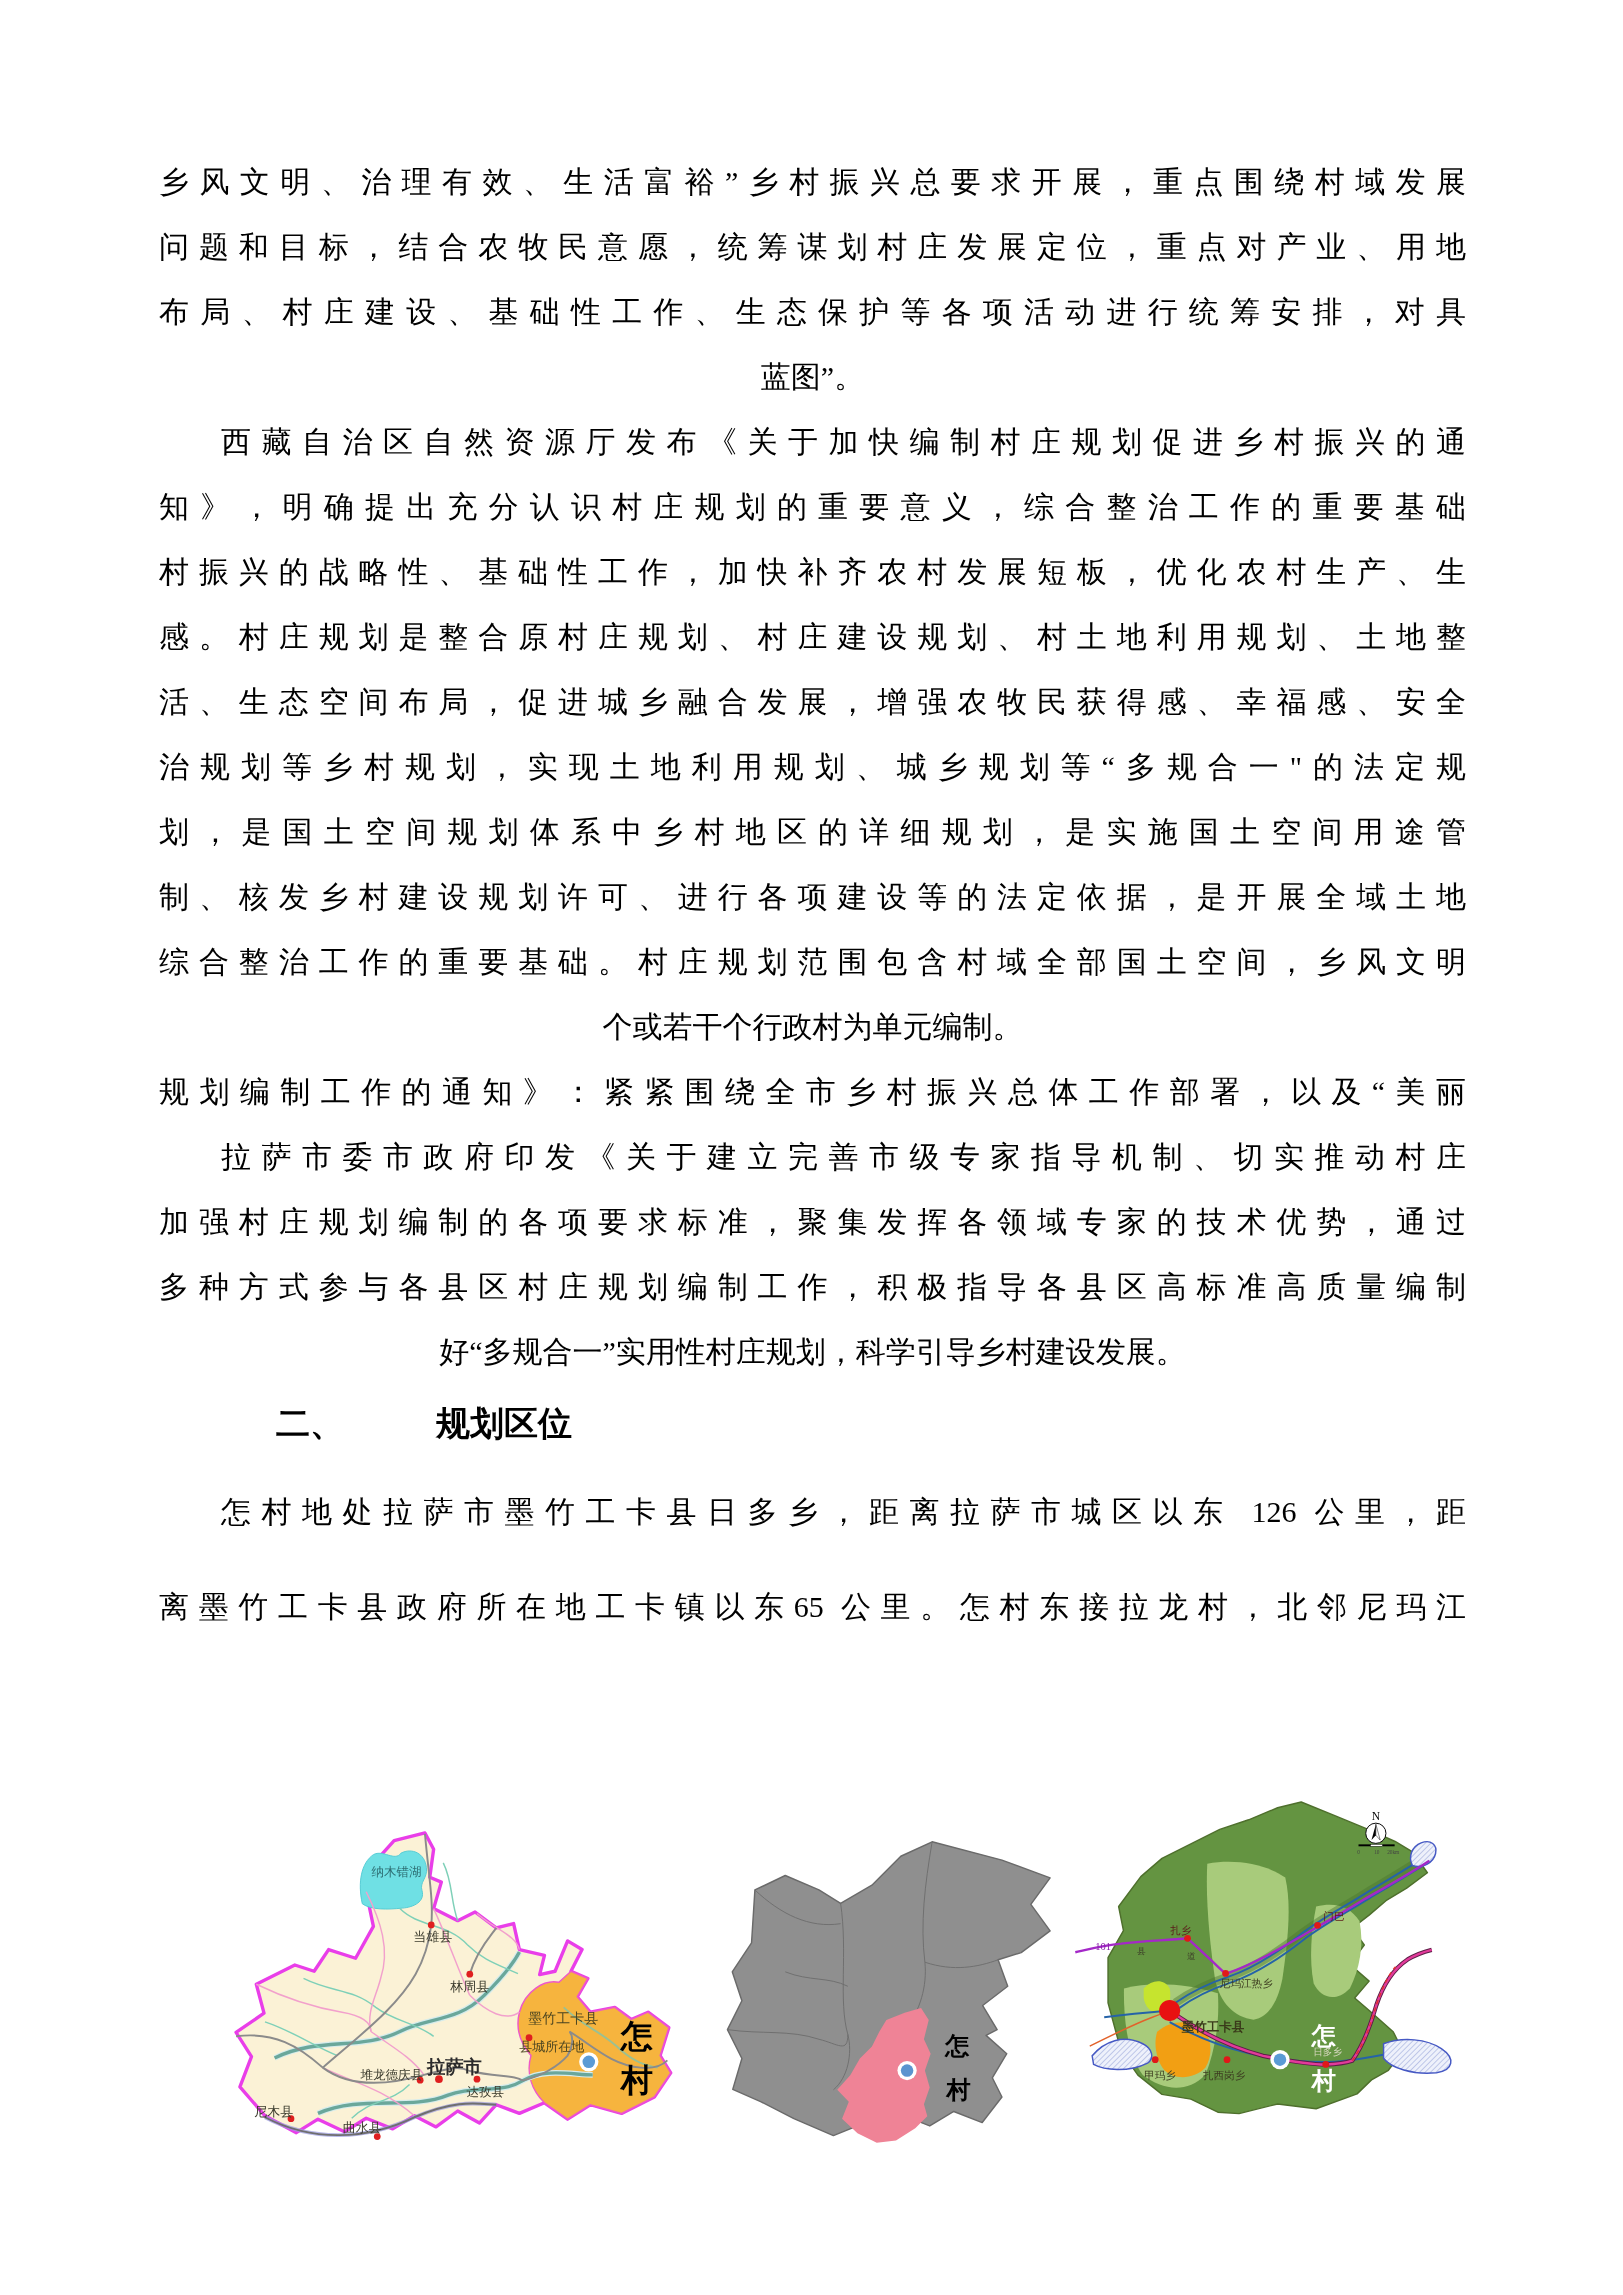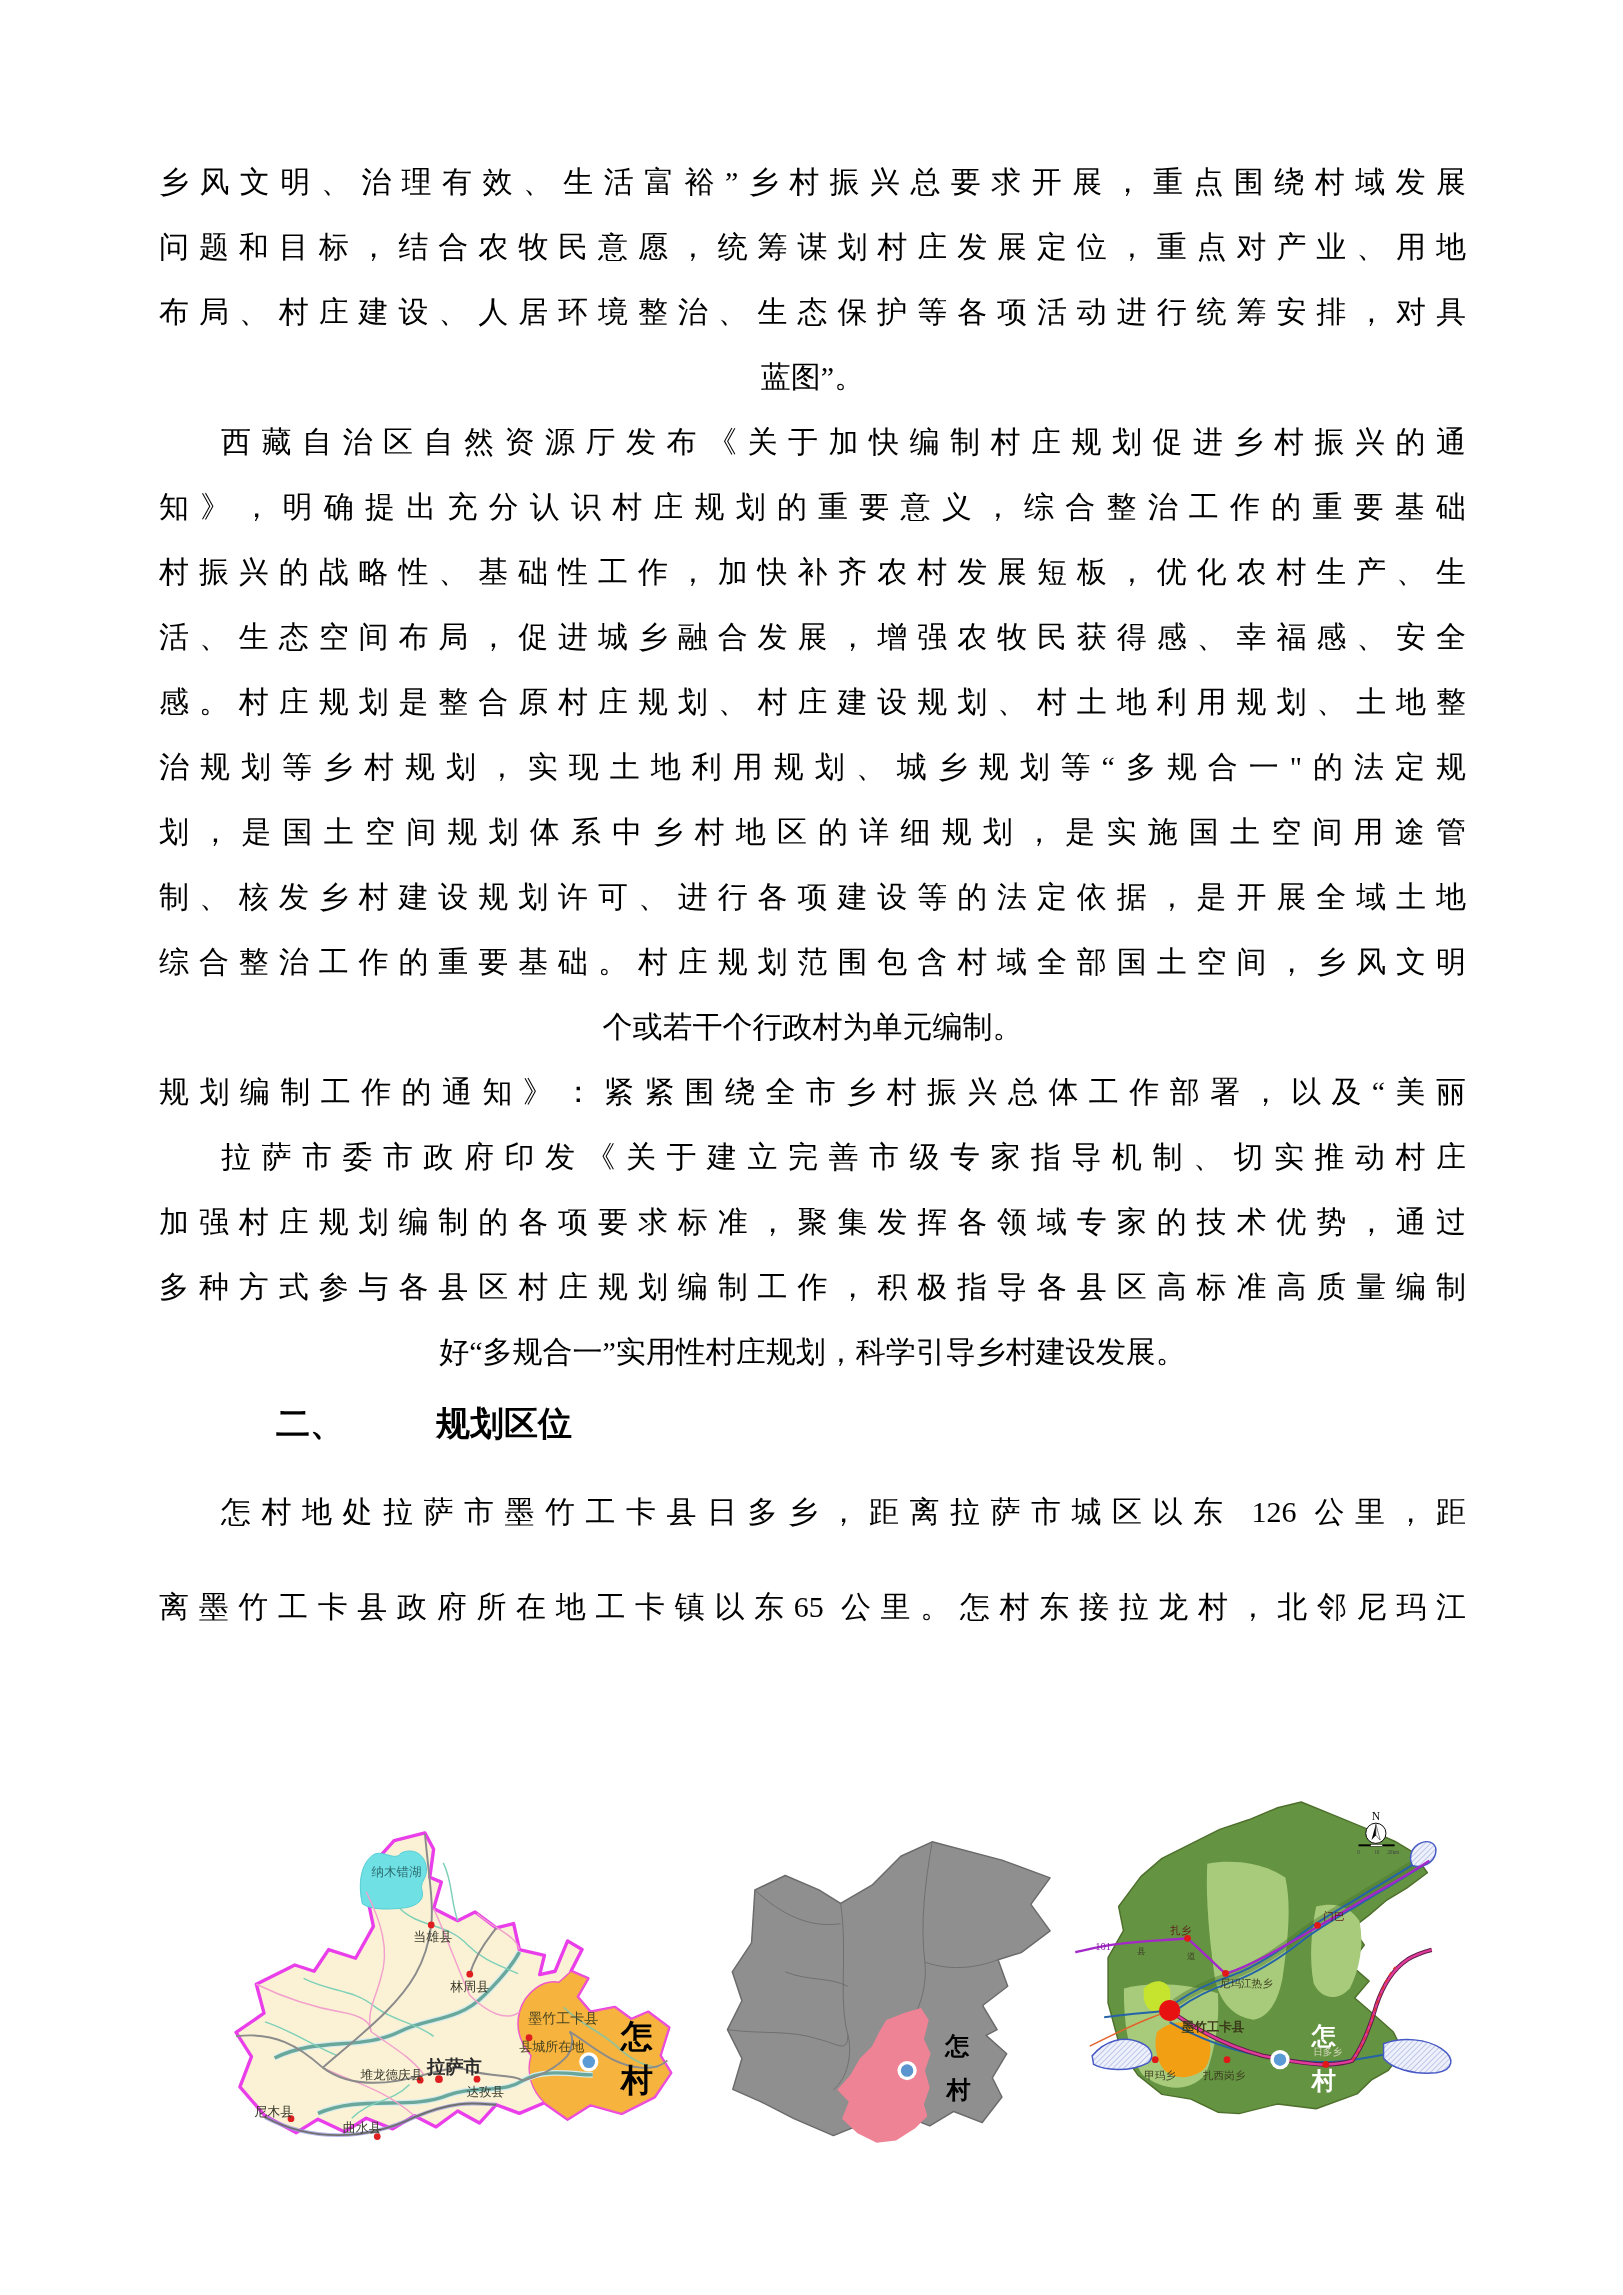--- a/index.html
+++ b/index.html
@@ -18,29 +18,29 @@
 </style>
 </head>
 <body>
 
 <div class="page">
 
   <div class="text-block">
     <div>
       <div class="line stretch">乡风文明、治理有效、生活富裕”乡村振兴总要求开展，重点围绕村域发展</div>
       <div class="line stretch">问题和目标，结合农牧民意愿，统筹谋划村庄发展定位，重点对产业、用地</div>
-      <div class="line stretch">布局、村庄建设、人居环境整治、生态保护等各项活动进行统筹安排，对具</div>
+      <div class="line stretch">布局、村庄建设、基础性工作、生态保护等各项活动进行统筹安排，对具</div>
       <div class="line">蓝图”。</div>
     </div>
     <div>
       <div class="line stretch indent">西藏自治区自然资源厅发布《关于加快编制村庄规划促进乡村振兴的通</div>
       <div class="line stretch">知》，明确提出充分认识村庄规划的重要意义，综合整治工作的重要基础</div>
       <div class="line stretch">村振兴的战略性、基础性工作，加快补齐农村发展短板，优化农村生产、生</div>
+      <div class="line stretch">感。村庄规划是整合原村庄规划、村庄建设规划、村土地利用规划、土地整</div>
       <div class="line stretch">活、生态空间布局，促进城乡融合发展，增强农牧民获得感、幸福感、安全</div>
-      <div class="line stretch">感。村庄规划是整合原村庄规划、村庄建设规划、村土地利用规划、土地整</div>
       <div class="line stretch">治规划等乡村规划，实现土地利用规划、城乡规划等“多规合一"的法定规</div>
       <div class="line stretch">划，是国土空间规划体系中乡村地区的详细规划，是实施国土空间用途管</div>
       <div class="line stretch">制、核发乡村建设规划许可、进行各项建设等的法定依据，是开展全域土地</div>
       <div class="line stretch">综合整治工作的重要基础。村庄规划范围包含村域全部国土空间，乡风文明</div>
       <div class="line">个或若干个行政村为单元编制。</div>
     </div>
     <div>
       <div class="line stretch">规划编制工作的通知》：紧紧围绕全市乡村振兴总体工作部署，以及“美丽</div>
       <div class="line stretch indent">拉萨市委市政府印发《关于建立完善市级专家指导机制、切实推动村庄</div>
       <div class="line stretch">加强村庄规划编制的各项要求标准，聚集发挥各领域专家的技术优势，通过</div>

